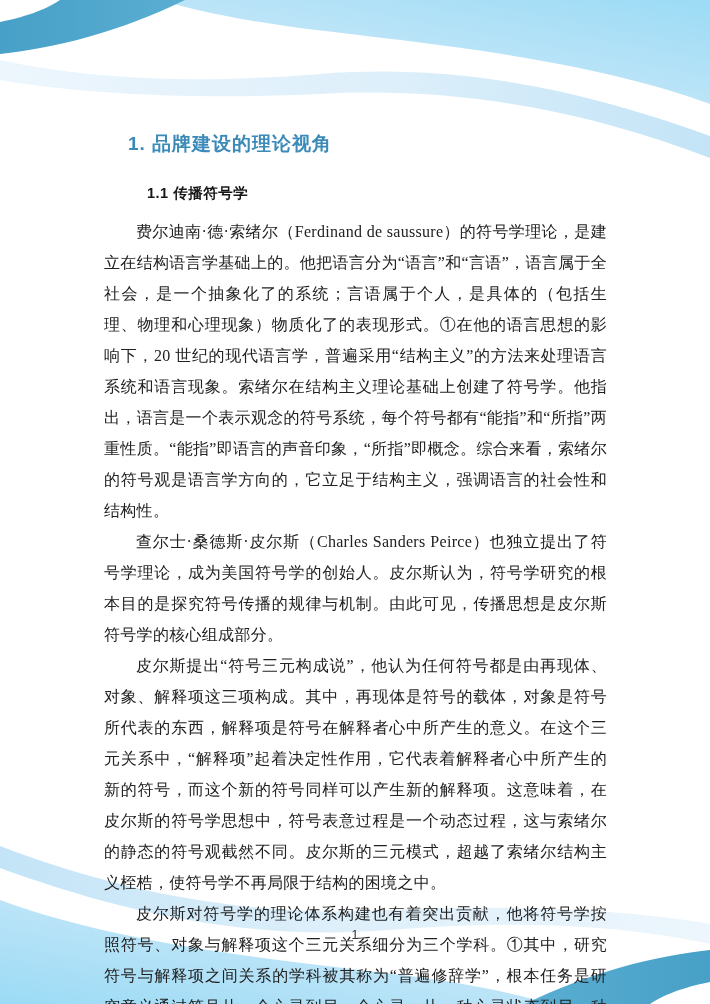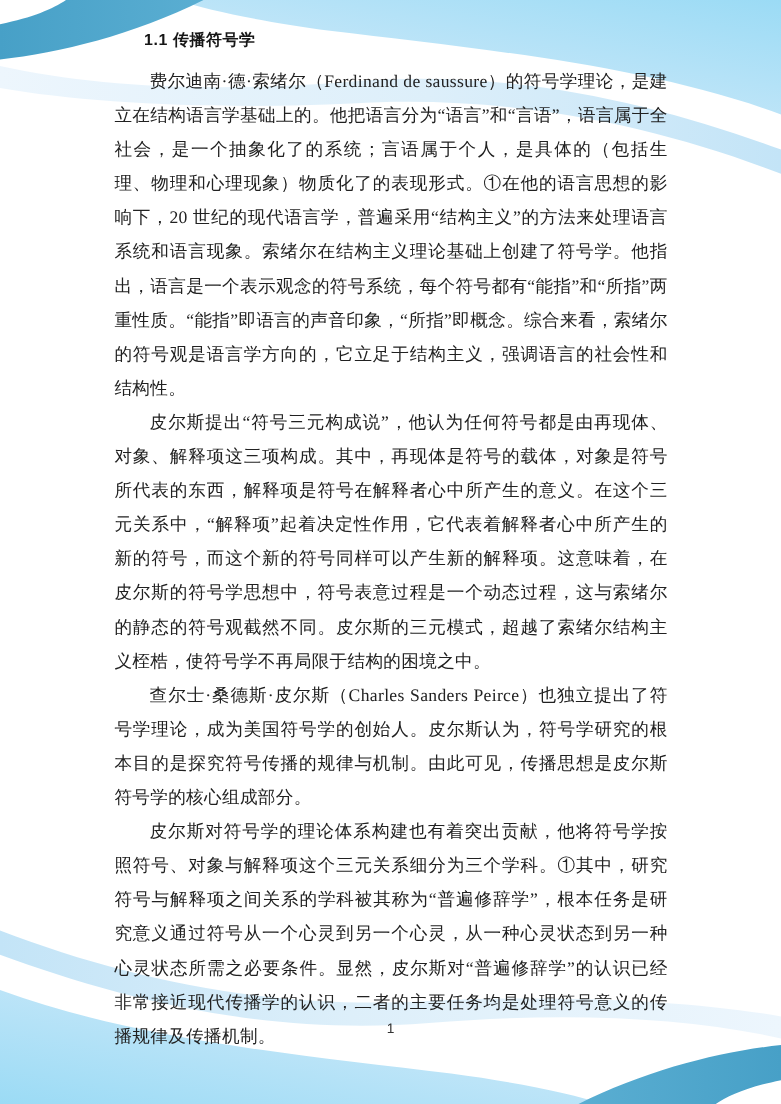--- a/index.html
+++ b/index.html
@@ -22,21 +22,21 @@
   }
   .chapter-heading{
     margin:131px 0 0 24px;
     font-family:"Liberation Sans","DejaVu Sans",sans-serif;
     font-size:19px;
     font-weight:bold;
     letter-spacing:1px;
     color:#3b8ab8;
   }
   .section-heading{
-    margin:27px 0 0 27px;
+    margin:27px 0 0 43px;
     font-family:"Liberation Sans","DejaVu Sans",sans-serif;
     font-size:14.5px;
     font-weight:bold;
     letter-spacing:0.5px;
     color:#161616;
   }
   .body-text{margin-top:13px;}
   .body-text p{
     margin:0;
     font-size:16px;
@@ -85,24 +85,25 @@
     <path d="M60,0 L185,0 C120,32 55,48 0,54 L0,22 C30,16 48,8 60,0 Z" fill="url(#gradRibbon)"></path>
   </svg>
 
   <svg class="wave wave-bottom" viewBox="0 0 710 160" preserveAspectRatio="none">
     <path d="M0,60 C90,80 200,84 320,74 C470,62 600,96 710,136 L710,158 C590,112 460,86 320,94 C200,100 80,94 0,80 Z" fill="url(#gradPale)"></path>
     <path d="M160,0 L710,0 L710,104 C585,58 430,44 300,28 C240,20 192,10 160,0 Z" fill="url(#gradBig)"></path>
     <path d="M60,0 L185,0 C120,32 55,48 0,54 L0,22 C30,16 48,8 60,0 Z" fill="url(#gradRibbon)"></path>
   </svg>
 
   <div class="content">
+    <h1 class="chapter-heading">1. 品牌建设的理论视角</h1>
     <h2 class="section-heading">1.1 传播符号学</h2>
     <div class="body-text">
       <p>费尔迪南·德·索绪尔（Ferdinand de saussure）的符号学理论，是建立在结构语言学基础上的。他把语言分为“语言”和“言语”，语言属于全社会，是一个抽象化了的系统；言语属于个人，是具体的（包括生理、物理和心理现象）物质化了的表现形式。①在他的语言思想的影响下，20 世纪的现代语言学，普遍采用“结构主义”的方法来处理语言系统和语言现象。索绪尔在结构主义理论基础上创建了符号学。他指出，语言是一个表示观念的符号系统，每个符号都有“能指”和“所指”两重性质。“能指”即语言的声音印象，“所指”即概念。综合来看，索绪尔的符号观是语言学方向的，它立足于结构主义，强调语言的社会性和结构性。</p>
+      <p>查尔士·桑德斯·皮尔斯（Charles Sanders Peirce）也独立提出了符号学理论，成为美国符号学的创始人。皮尔斯认为，符号学研究的根本目的是探究符号传播的规律与机制。由此可见，传播思想是皮尔斯符号学的核心组成部分。</p>
       <p>皮尔斯提出“符号三元构成说”，他认为任何符号都是由再现体、对象、解释项这三项构成。其中，再现体是符号的载体，对象是符号所代表的东西，解释项是符号在解释者心中所产生的意义。在这个三元关系中，“解释项”起着决定性作用，它代表着解释者心中所产生的新的符号，而这个新的符号同样可以产生新的解释项。这意味着，在皮尔斯的符号学思想中，符号表意过程是一个动态过程，这与索绪尔的静态的符号观截然不同。皮尔斯的三元模式，超越了索绪尔结构主义桎梏，使符号学不再局限于结构的困境之中。</p>
-      <p>查尔士·桑德斯·皮尔斯（Charles Sanders Peirce）也独立提出了符号学理论，成为美国符号学的创始人。皮尔斯认为，符号学研究的根本目的是探究符号传播的规律与机制。由此可见，传播思想是皮尔斯符号学的核心组成部分。</p>
       <p>皮尔斯对符号学的理论体系构建也有着突出贡献，他将符号学按照符号、对象与解释项这个三元关系细分为三个学科。①其中，研究符号与解释项之间关系的学科被其称为“普遍修辞学”，根本任务是研究意义通过符号从一个心灵到另一个心灵，从一种心灵状态到另一种心灵状态所需之必要条件。显然，皮尔斯对“普遍修辞学”的认识已经非常接近现代传播学的认识，二者的主要任务均是处理符号意义的传播规律及传播机制。</p>
     </div>
   </div>
 
   <div class="page-number">1</div>
 
 </div>
 
 </body></html>

